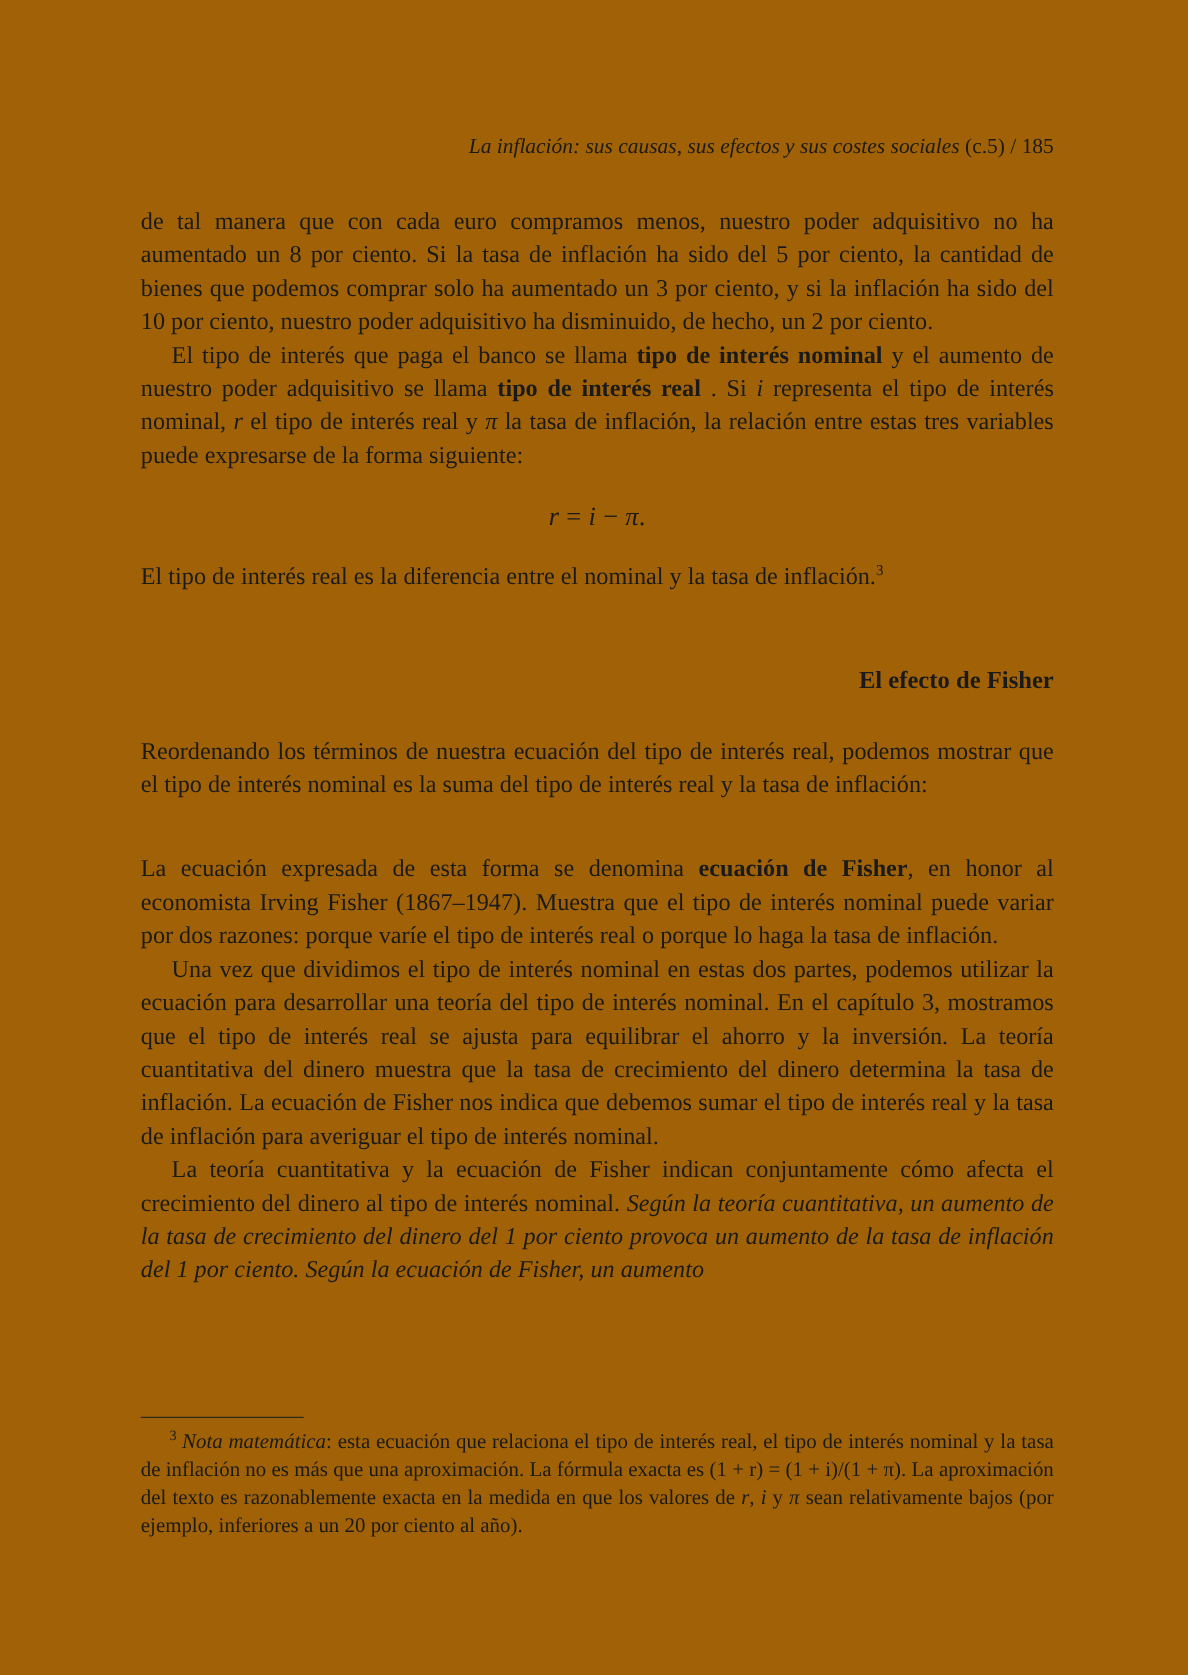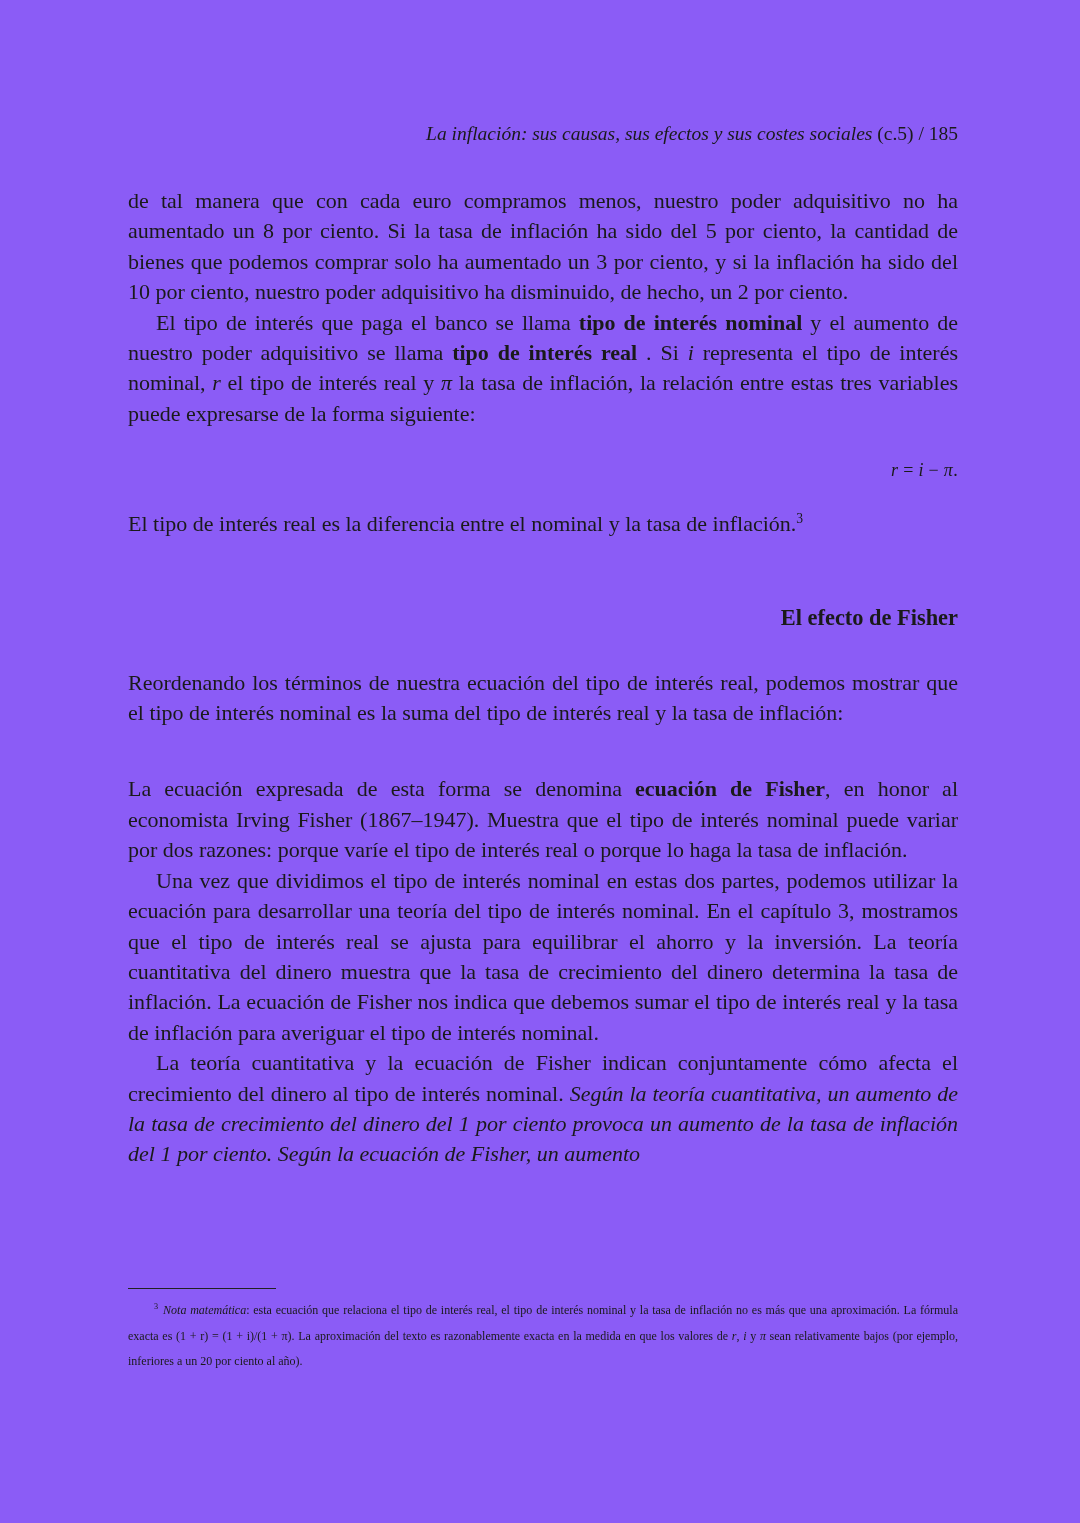--- a/index.html
+++ b/index.html
@@ -11,21 +11,21 @@
     width: 1080px;
     height: 1523px;
     font-family: "Liberation Serif", "DejaVu Serif", serif;
     color: #1a1a1a;
     position: relative;
     overflow: hidden;
   }
   .page {
     position: absolute;
     inset: 0;
-    background: #8b5cf6;
+    background: #a16207;
   }
 
   
   .running-head {
     position: absolute;
     left: 128px;
     right: 122px;
     top: 122px;
     text-align: right;
     font-size: 19.5px;
@@ -72,22 +72,22 @@
 
   sup.fn {
     font-size: 0.62em;
     vertical-align: super;
     line-height: 0;
   }
 
   
   .equation {
     margin: 0;
-    text-align: right;
-    font-size: 18px;
+    text-align: center;
+    font-size: 24px;
     line-height: 30px;
     letter-spacing: 0.3px;
   }
   .equation .var { font-style: italic; }
 
   
   h2.section-heading {
     margin: 0;
     font-size: 22.4px;
     font-weight: bold;
@@ -111,21 +111,21 @@
     width: 830px;
   }
   .footnote-rule {
     width: 148px;
     height: 0;
     border-top: 1.4px solid #222;
     margin: 0 0 9px 0;
   }
   p.footnote {
     margin: 0;
-    font-size: 12px;
+    font-size: 19px;
     line-height: 25.6px;
     text-align: justify;
   }
   p.footnote .fn-marker {
     font-size: 0.68em;
     vertical-align: super;
     line-height: 0;
     margin-left: 26px;
     margin-right: 5px;
   }

